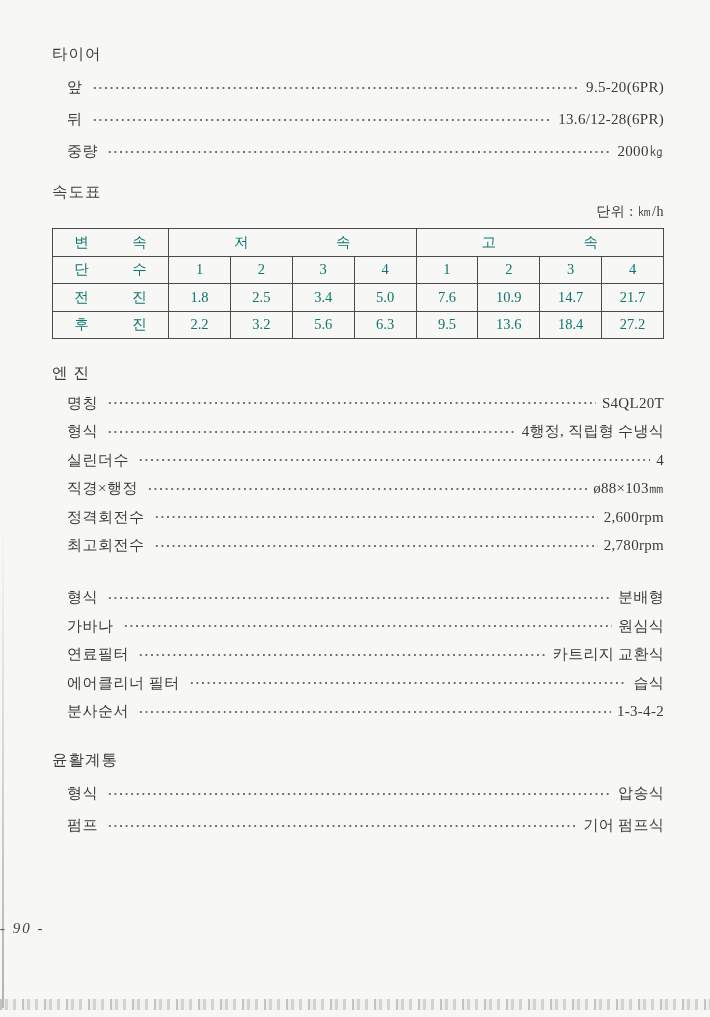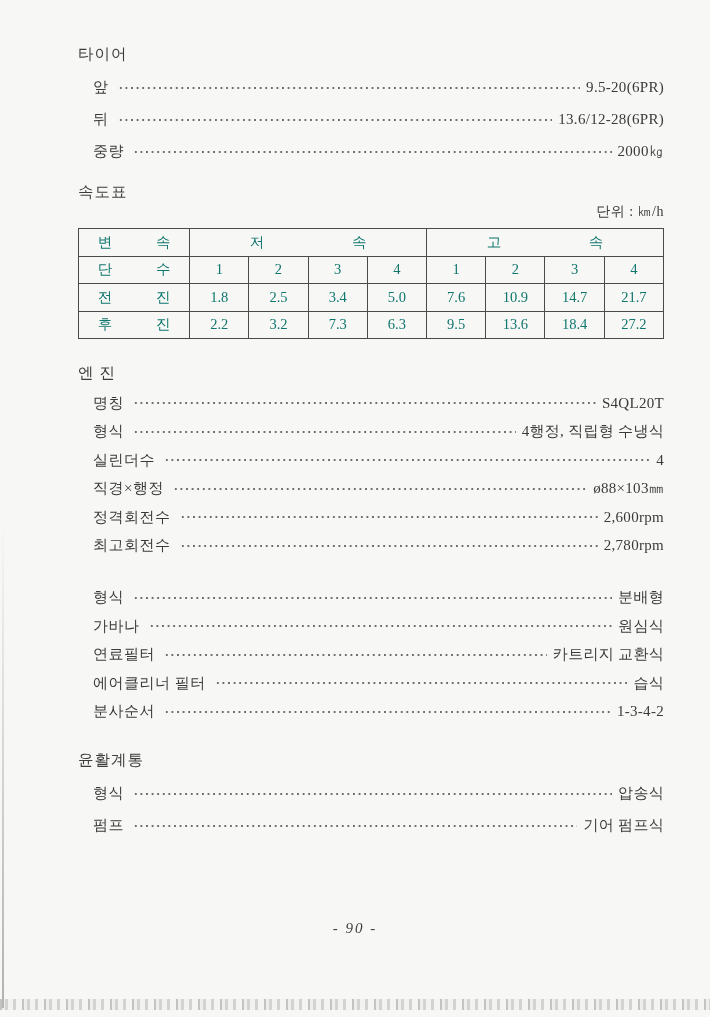--- a/index.html
+++ b/index.html
@@ -5,21 +5,21 @@
   html, body { margin: 0; padding: 0; }
   body {
     width: 710px; height: 1017px;
     background: #f7f7f5;
     font-family: "Liberation Serif", "DejaVu Serif", serif;
     color: #3a3a3a;
     position: relative;
     overflow: hidden;
   }
   .page { position: absolute; inset: 0; }
-  .content { padding: 44px 46px 0 78px; }
+  .content { padding: 44px 46px 0 52px; }
 
   .sec-title {
     font-size: 15.5px;
     font-weight: 500;
     letter-spacing: 1px;
     color: #3c3c3c;
     margin: 0;
   }
   .sec { margin: 0; }
   .sec.tires   { margin-top: 0; }
@@ -82,21 +82,21 @@
   }
   td.group {
     text-align: center;
     word-spacing: 84px;
   }
 
   .pageno {
     position: absolute;
     left: 0; right: 0;
     top: 920px;
-    text-align: center;
+    text-align: left;
     font-style: italic;
     font-size: 15px;
     letter-spacing: 2px;
     color: #414141;
   }
 
   .scan-band {
     position: absolute;
     left: 0; right: 0;
     top: 999px; height: 11px;
@@ -182,21 +182,21 @@
             <td>5.0</td>
             <td>7.6</td>
             <td>10.9</td>
             <td>14.7</td>
             <td>21.7</td>
           </tr>
           <tr>
             <td class="rowhead">후 진</td>
             <td>2.2</td>
             <td>3.2</td>
-            <td>7.3</td>
+            <td>5.6</td>
             <td>6.3</td>
             <td>9.5</td>
             <td>13.6</td>
             <td>18.4</td>
             <td>27.2</td>
           </tr>
         </tbody>
       </table>
     </div>
 

